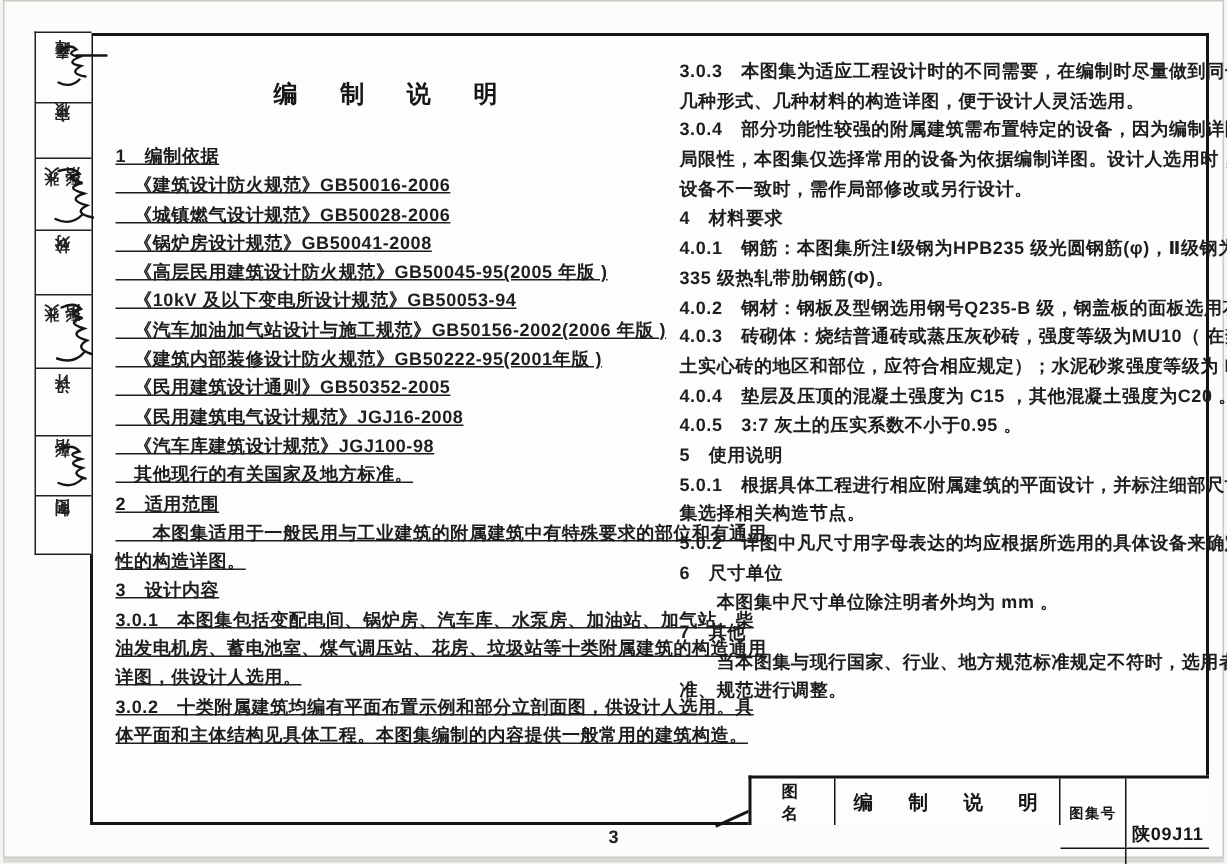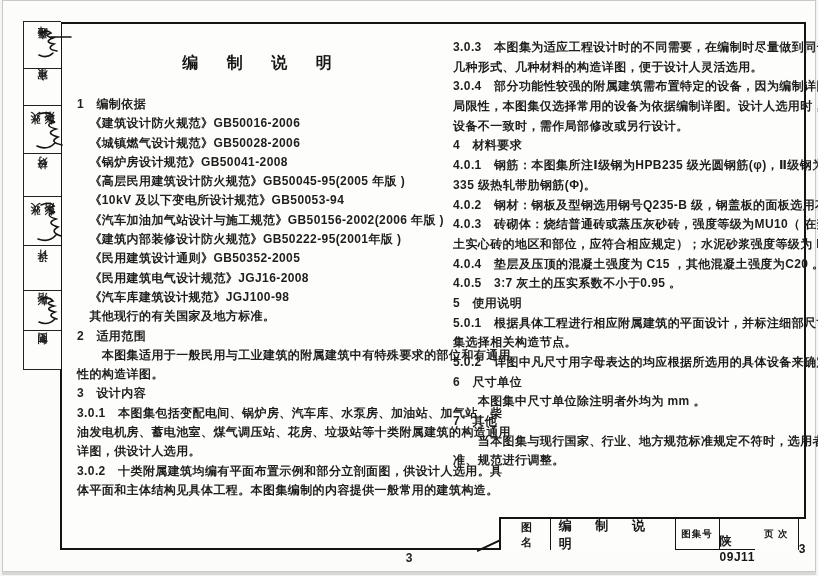--- a/index.html
+++ b/index.html
@@ -41,33 +41,33 @@
   
   .doc-title{
     position:absolute;left:75px;top:52px;width:370px;text-align:center;
     font-size:16px;font-weight:bold;letter-spacing:12px;color:#161616;
   }
   .col{
     position:absolute;font-size:12px;font-weight:bold;color:#1e1e1e;
     white-space:pre-wrap;letter-spacing:0.4px;
   }
   .col .text-line{height:var(--lh);line-height:var(--lh);overflow:visible;white-space:pre;}
-  .col-left{left:74px;top:94px;width:372px;--lh:19.3px;}
+  .col-left{left:74px;top:94px;width:372px;text-decoration:underline;--lh:19.3px;}
   .col-right{left:450px;top:37px;width:350px;--lh:19.7px;}
   
   .tblock{
     position:absolute;left:496px;top:516px;width:307px;height:33px;
     border-top:2px solid #141414;border-left:2px solid #141414;
     box-sizing:border-box;display:flex;background:#fdfdfb;
   }
   .tb-cell{box-sizing:border-box;display:flex;align-items:center;justify-content:center;
     font-weight:bold;color:#161616;}
   .tb-name-label{width:56px;border-right:1.5px solid #141414;font-size:11px;letter-spacing:8px;padding-left:20px;}
   .tb-drawing-name{width:150px;border-right:1.5px solid #141414;font-size:13px;letter-spacing:10px;padding-left:8px;}
-  .tb-right{display:flex;flex-direction:row;flex:1;}
+  .tb-right{display:flex;flex-direction:column;flex:1;}
   .tb-row{flex:1;display:flex;box-sizing:border-box;}
   .tb-row:first-child{border-bottom:1.5px solid #141414;}
   .tb-small-label{width:44px;border-right:1.5px solid #141414;font-size:9.5px;letter-spacing:1px;}
   .tb-value{flex:1;font-size:12px;letter-spacing:0.5px;margin-top:29px;}
   .diag{position:absolute;pointer-events:none;}
   .page-number{
     position:absolute;left:0;top:550px;width:812px;text-align:center;
     font-size:12px;font-weight:bold;color:#222;
   }
 </style>

